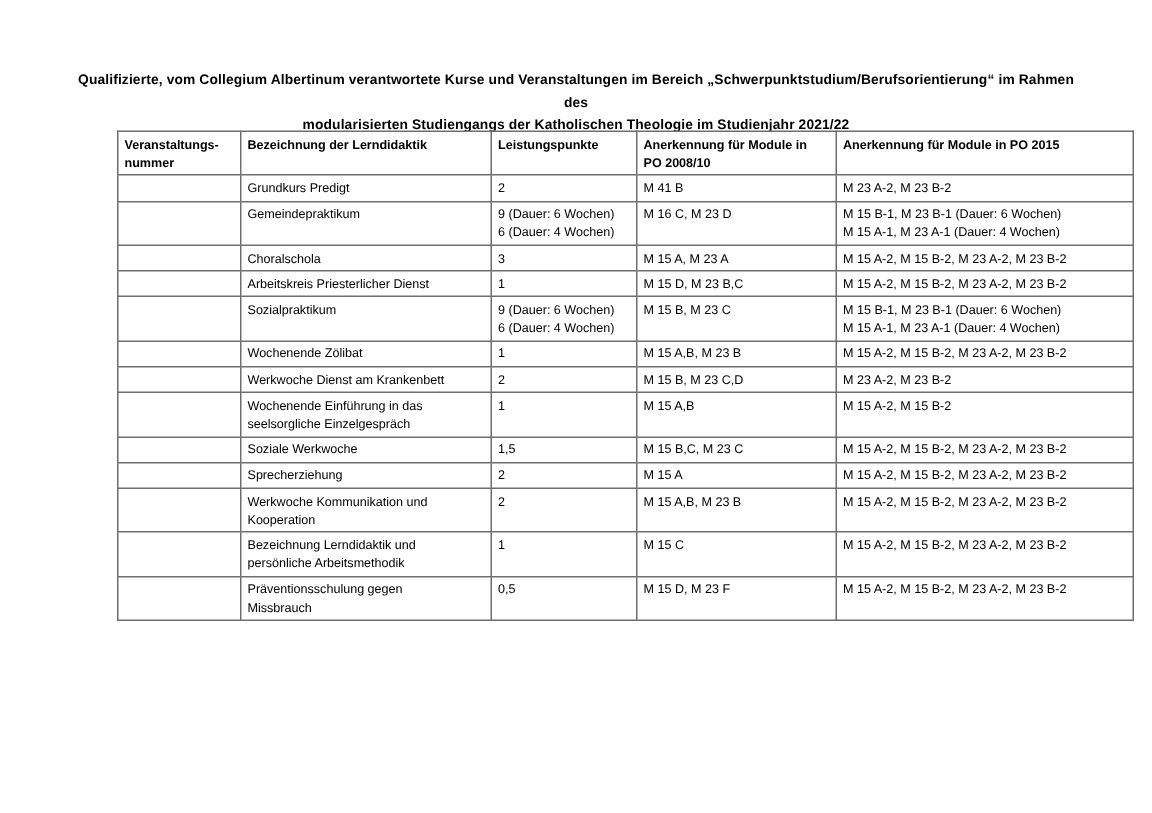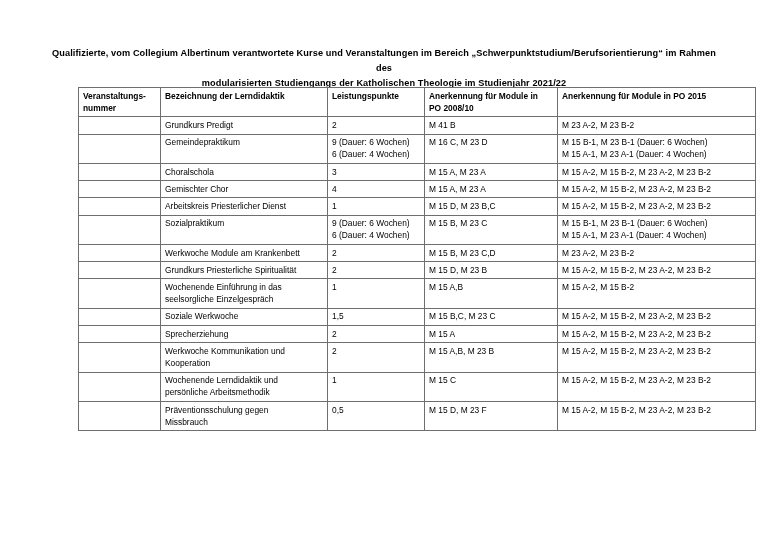--- a/index.html
+++ b/index.html
@@ -153,35 +153,20 @@
           <td>
             <span class="cell-line">M 15 A, M 23 A</span>
           </td>
           <td>
             <span class="cell-line">M 15 A-2, M 15 B-2, M 23 A-2, M 23 B-2</span>
           </td>
         </tr>
         <tr>
           <td></td>
           <td>
-            <span class="cell-line">Gemischter Chor</span>
-          </td>
-          <td>
-            <span class="cell-line">4</span>
-          </td>
-          <td>
-            <span class="cell-line">M 15 A, M 23 A</span>
-          </td>
-          <td>
-            <span class="cell-line">M 15 A-2, M 15 B-2, M 23 A-2, M 23 B-2</span>
-          </td>
-        </tr>
-        <tr>
-          <td></td>
-          <td>
             <span class="cell-line">Arbeitskreis Priesterlicher Dienst</span>
           </td>
           <td>
             <span class="cell-line">1</span>
           </td>
           <td>
             <span class="cell-line">M 15 D, M 23 B,C</span>
           </td>
           <td>
             <span class="cell-line">M 15 A-2, M 15 B-2, M 23 A-2, M 23 B-2</span>
@@ -202,45 +187,45 @@
             <span class="cell-line blank">&nbsp;</span>
           </td>
           <td>
             <span class="cell-line">M 15 B-1, M 23 B-1 (Dauer: 6 Wochen)</span>
             <span class="cell-line">M 15 A-1, M 23 A-1 (Dauer: 4 Wochen)</span>
           </td>
         </tr>
         <tr>
           <td></td>
           <td>
-            <span class="cell-line">Werkwoche Module am Krankenbett</span>
+            <span class="cell-line">Wochenende Zölibat</span>
+          </td>
+          <td>
+            <span class="cell-line">1</span>
+          </td>
+          <td>
+            <span class="cell-line">M 15 A,B, M 23 B</span>
+          </td>
+          <td>
+            <span class="cell-line">M 15 A-2, M 15 B-2, M 23 A-2, M 23 B-2</span>
+          </td>
+        </tr>
+        <tr>
+          <td></td>
+          <td>
+            <span class="cell-line">Werkwoche Dienst am Krankenbett</span>
           </td>
           <td>
             <span class="cell-line">2</span>
           </td>
           <td>
             <span class="cell-line">M 15 B, M 23 C,D</span>
           </td>
           <td>
             <span class="cell-line">M 23 A-2, M 23 B-2</span>
-          </td>
-        </tr>
-        <tr>
-          <td></td>
-          <td>
-            <span class="cell-line">Grundkurs Priesterliche Spiritualität</span>
-          </td>
-          <td>
-            <span class="cell-line">2</span>
-          </td>
-          <td>
-            <span class="cell-line">M 15 D, M 23 B</span>
-          </td>
-          <td>
-            <span class="cell-line">M 15 A-2, M 15 B-2, M 23 A-2, M 23 B-2</span>
           </td>
         </tr>
         <tr>
           <td></td>
           <td>
             <span class="cell-line">Wochenende Einführung in das</span>
             <span class="cell-line">seelsorgliche Einzelgespräch</span>
           </td>
           <td>
             <span class="cell-line">1</span>
@@ -300,21 +285,21 @@
             <span class="cell-line blank">&nbsp;</span>
           </td>
           <td>
             <span class="cell-line">M 15 A-2, M 15 B-2, M 23 A-2, M 23 B-2</span>
             <span class="cell-line blank">&nbsp;</span>
           </td>
         </tr>
         <tr>
           <td></td>
           <td>
-            <span class="cell-line">Wochenende Lerndidaktik und</span>
+            <span class="cell-line">Bezeichnung Lerndidaktik und</span>
             <span class="cell-line">persönliche Arbeitsmethodik</span>
           </td>
           <td>
             <span class="cell-line">1</span>
             <span class="cell-line blank">&nbsp;</span>
           </td>
           <td>
             <span class="cell-line">M 15 C</span>
             <span class="cell-line blank">&nbsp;</span>
           </td>

